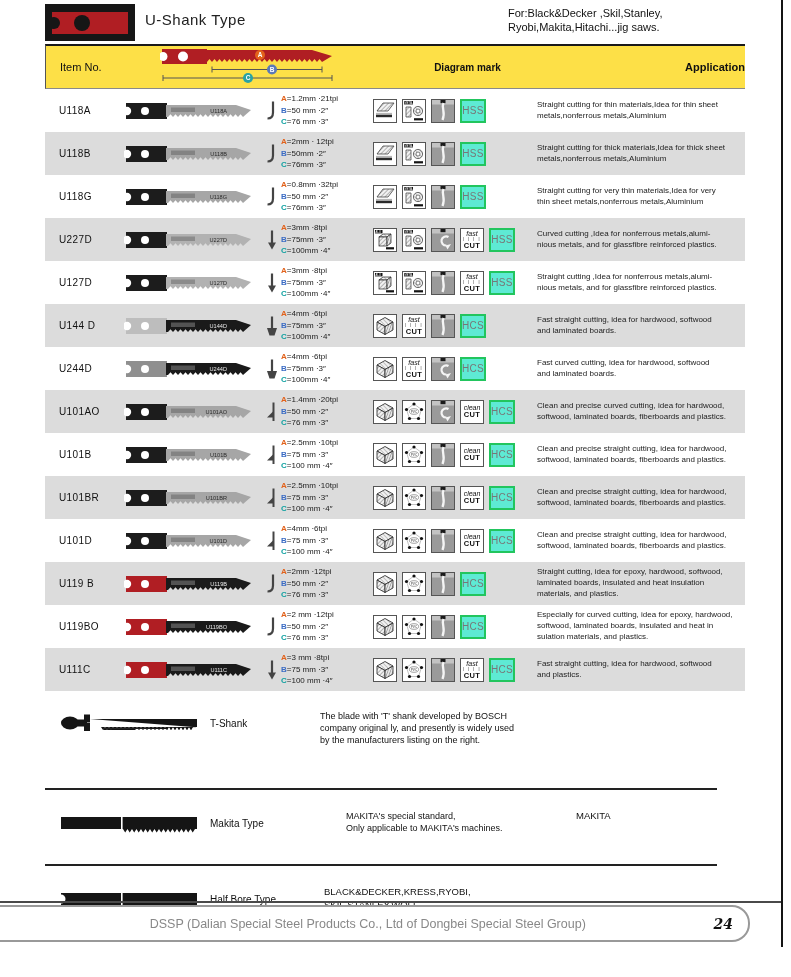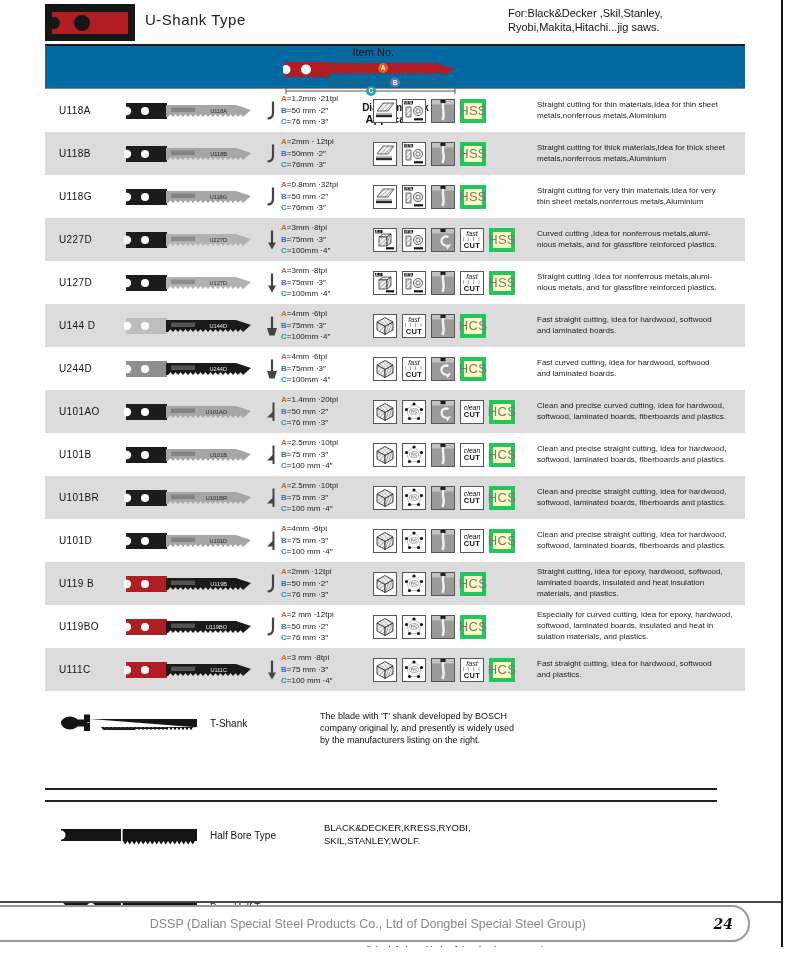--- a/index.html
+++ b/index.html
@@ -10,43 +10,43 @@
 
   
   .logo{position:absolute;left:45px;top:4px;width:90px;height:37px;background:#161616;
         display:flex;align-items:center;justify-content:center;}
   .title{position:absolute;left:145px;top:11px;font-size:15px;letter-spacing:.5px;color:#222;}
   .for-text{position:absolute;left:508px;top:6px;width:230px;font-size:11px;line-height:1.3;
         white-space:pre-line;color:#111;}
 
   
   .table{position:absolute;left:45px;top:44px;width:700px;}
-  .thead{display:flex;align-items:center;height:42px;background:#0369a1;
-         border-top:2px solid #1a1a1a;border-bottom:1px solid #8a8a8a;border-left:1px solid #555;flex-direction:column;}
+  .thead{display:flex;align-items:center;height:42px;background:#fde047;
+         border-top:2px solid #1a1a1a;border-bottom:1px solid #8a8a8a;border-left:1px solid #555;}
   .th-item{width:100px;padding-left:14px;font-size:11px;}
   .th-blade{width:225px;}
   .th-diagram{width:165px;text-align:center;font-size:10px;font-weight:bold;}
   .th-app{flex:1;text-align:right;font-size:11px;font-weight:bold;}
 
   .trow{display:flex;align-items:center;min-height:43px;}
   .trow.shaded{background:#dcdcdc;}
   .c-item{width:65px;padding-left:14px;font-size:10px;letter-spacing:.4px;}
   .c-blade{width:137px;display:flex;align-items:center;}
   .c-tooth{width:20px;display:flex;justify-content:center;align-items:center;}
   .c-specs{width:92px;font-size:8px;line-height:1.45;color:#222;}
   .dl{font-weight:bold;}
   .dA{color:#e2621b;} .dB{color:#3a6bc4;} .dC{color:#0fa0a0;}
   .c-marks{width:164px;display:flex;gap:5px;align-items:center;}
   .c-app{flex:1;font-size:8px;line-height:1.35;color:#222;padding-right:6px;white-space:pre-line;}
 
   .mark{width:24px;height:24px;border:1px solid #555;background:#fff;box-sizing:border-box;
         display:flex;align-items:center;justify-content:center;flex:none;}
   .mark svg{display:block;}
-  .badge{width:26px;height:24px;border:4px solid #22c55e;background:#fef9c3;box-sizing:border-box;
-        display:flex;align-items:center;justify-content:center;font-size:13px;color:#777;
+  .badge{width:26px;height:24px;border:2px solid #22c55e;background:#5eead4;box-sizing:border-box;
+        display:flex;align-items:center;justify-content:center;font-size:10px;color:#777;
         letter-spacing:.3px;flex:none;}
   .tm{display:flex;flex-direction:column;align-items:center;justify-content:center;line-height:1;}
   .tm-top{font-style:italic;font-size:7px;color:#111;}
   .tm-ticks{font-size:4px;letter-spacing:1.5px;color:#111;margin:0.5px 0;}
   .tm-cut{font-weight:bold;font-size:7.5px;color:#111;letter-spacing:.4px;}
 
   
   .shank-section{position:absolute;left:45px;top:690px;width:700px;}
   .sh-row{display:flex;align-items:flex-start;margin-top:20px;}
   .sh-icon{width:165px;padding-left:12px;box-sizing:border-box;flex:none;}
@@ -950,20 +950,31 @@
       <path d="M33,9 L140,9 L140,17 L46,20 L48,17 L50,20 L52,17 L54,20 L56,17 L58,20 L60,17 L62,20 L64,17 L66,20 L68,17 L70,20 L72,17 L74,20 L76,17 L78,20 L80,17 L82,20 L84,17 L86,20 L88,17 L90,20 L92,17 L94,20 L96,17 L98,20 L100,17 L102,20 L104,17 L106,20 L108,17 L110,20 L112,17 L114,20 L116,17 L118,20 L120,17 L122,20 L124,17 L126,20 L128,17 L130,20 L132,17 L134,20 L136,17  Z" fill="#151515"></path>
       <path d="M44,17 L46,20 L48,17 L50,20 L52,17 L54,20 L56,17 L58,20 L60,17 L62,20 L64,17 L66,20 L68,17 L70,20 L72,17 L74,20 L76,17 L78,20 L80,17 L82,20 L84,17 L86,20 L88,17 L90,20 L92,17 L94,20 L96,17 L98,20 L100,17 L102,20 L104,17 L106,20 L108,17 L110,20 L112,17 L114,20 L116,17 L118,20 L120,17 L122,20 L124,17 L126,20 L128,17 L130,20 L132,17 L134,20 L136,17 " fill="none" stroke="#151515" stroke-width="0"></path>
       <path d="M44,17 L46,20 L48,17 L50,20 L52,17 L54,20 L56,17 L58,20 L60,17 L62,20 L64,17 L66,20 L68,17 L70,20 L72,17 L74,20 L76,17 L78,20 L80,17 L82,20 L84,17 L86,20 L88,17 L90,20 L92,17 L94,20 L96,17 L98,20 L100,17 L102,20 L104,17 L106,20 L108,17 L110,20 L112,17 L114,20 L116,17 L118,20 L120,17 L122,20 L124,17 L126,20 L128,17 L130,20 L132,17 L134,20 L136,17  L44,17 Z" fill="#151515"></path>
           </svg></div>
       <div class="sh-label">T-Shank</div>
       <div class="sh-desc" style="display:flex;"><span style="white-space:pre-line">The blade with 'T' shank developed  by BOSCH
 company original ly, and presently is  widely used
 by the manufacturers   listing on the right.</span></div>
       </div>
       <div class="sh-divider"></div>
+      <div class="sh-row" style="min-height: 46px;">
+      <div class="sh-icon"><svg width="145" height="26" viewBox="0 0 145 26">
+            <rect x="4" y="7" width="136" height="12" fill="#151515"></rect>
+            <rect x="64" y="7" width="1.6" height="12" fill="#fff"></rect>
+            <path d="M66,19 L68.2,22.5 L70.5,19 L72.7,22.5 L75,19 L77.2,22.5 L79.5,19 L81.7,22.5 L84,19 L86.2,22.5 L88.5,19 L90.7,22.5 L93,19 L95.2,22.5 L97.5,19 L99.7,22.5 L102,19 L104.2,22.5 L106.5,19 L108.7,22.5 L111,19 L113.2,22.5 L115.5,19 L117.7,22.5 L120,19 L122.2,22.5 L124.5,19 L126.7,22.5 L129,19 L131.2,22.5 L133.5,19 L135.7,22.5 L138,19  L66,19 Z" fill="#151515"></path>
+          </svg></div>
+      <div class="sh-label">Makita Type</div>
+      <div class="sh-desc" style="padding-left:26px;box-sizing:border-box;display:flex;"><span style="white-space:pre-line">MAKITA's special standard,
+Only applicable to MAKITA's  machines.</span></div>
+      <div class="sh-brands">MAKITA</div>
+      </div>
       <div class="sh-divider"></div>
       <div class="sh-row" style="min-height: 52px;">
       <div class="sh-icon"><svg width="145" height="26" viewBox="0 0 145 26">
             <rect x="4" y="7" width="136" height="12" fill="#151515"></rect>
             <circle cx="4" cy="13" r="4.5" fill="#fff"></circle>
             <rect x="64" y="7" width="1.6" height="12" fill="#fff"></rect>
             <path d="M66,19 L68.2,22.5 L70.5,19 L72.7,22.5 L75,19 L77.2,22.5 L79.5,19 L81.7,22.5 L84,19 L86.2,22.5 L88.5,19 L90.7,22.5 L93,19 L95.2,22.5 L97.5,19 L99.7,22.5 L102,19 L104.2,22.5 L106.5,19 L108.7,22.5 L111,19 L113.2,22.5 L115.5,19 L117.7,22.5 L120,19 L122.2,22.5 L124.5,19 L126.7,22.5 L129,19 L131.2,22.5 L133.5,19 L135.7,22.5 L138,19  L66,19 Z" fill="#151515"></path>
           </svg></div>
       <div class="sh-label">Half Bore Type</div>
       <div class="sh-brands">BLACK&amp;DECKER,KRESS,RYOBI,

